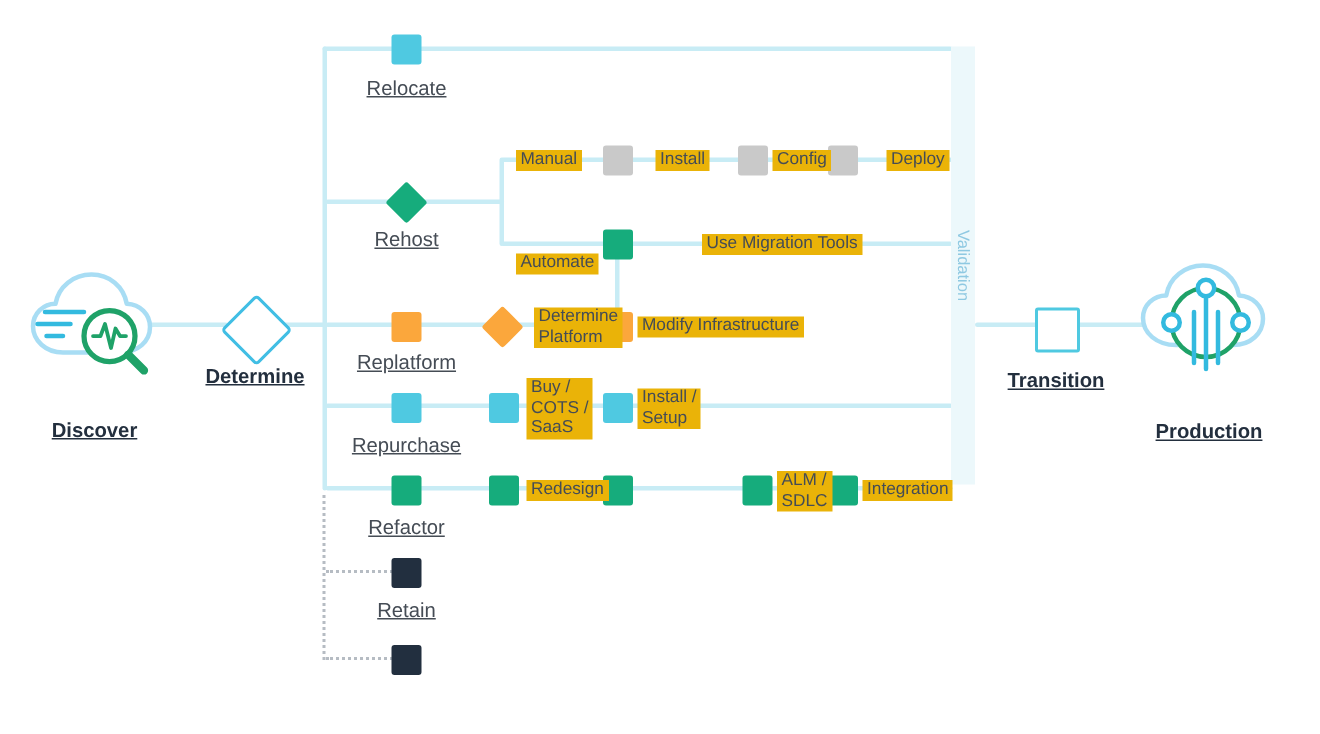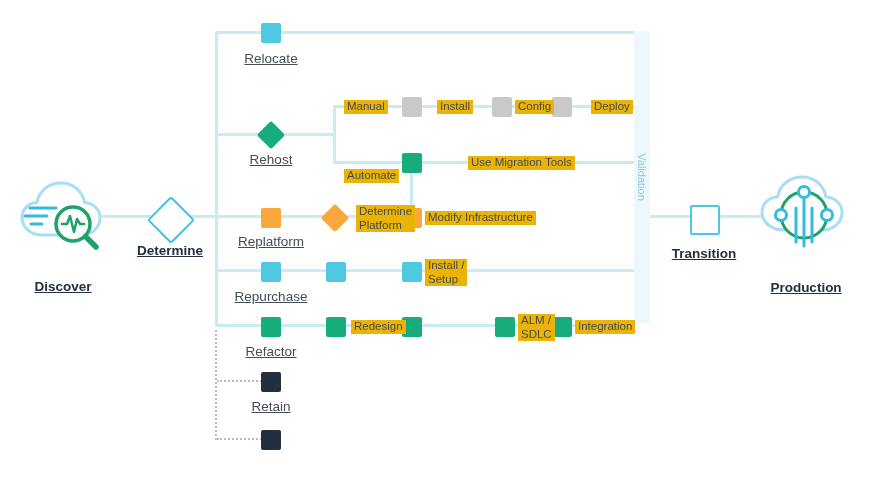--- a/index.html
+++ b/index.html
@@ -126,20 +126,23 @@
   <div class="lbl step" style="left:437px;top:100px;text-align:center;">Install</div>
   <div class="lbl step" style="left:515px;top:100px;">Config</div>
   <div class="lbl step" style="left:591px;top:100px;">Deploy</div>
   <div class="lbl step" style="left:344px;top:156px;margin-top:13px;">Automate</div>
   <div class="lbl step" style="left:425px;top:156px;margin-left:43px;">Use Migration Tools</div>
 
   <div class="lbl step" style="left:356px;top:205px;">Determine
 Platform</div>
   <div class="lbl step" style="left:425px;top:211px;">Modify Infrastructure</div>
 
+  <div class="lbl step" style="left:351px;top:252px;">Buy /
+COTS /
+SaaS</div>
   <div class="lbl step" style="left:425px;top:259px;">Install /
 Setup</div>
 
   <div class="lbl step" style="left:351px;top:320px;">Redesign</div>
   <div class="lbl step" style="left:518px;top:314px;">ALM /
 SDLC</div>
   <div class="lbl step" style="left:575px;top:320px;">Integration</div>
 
 </div>
 

